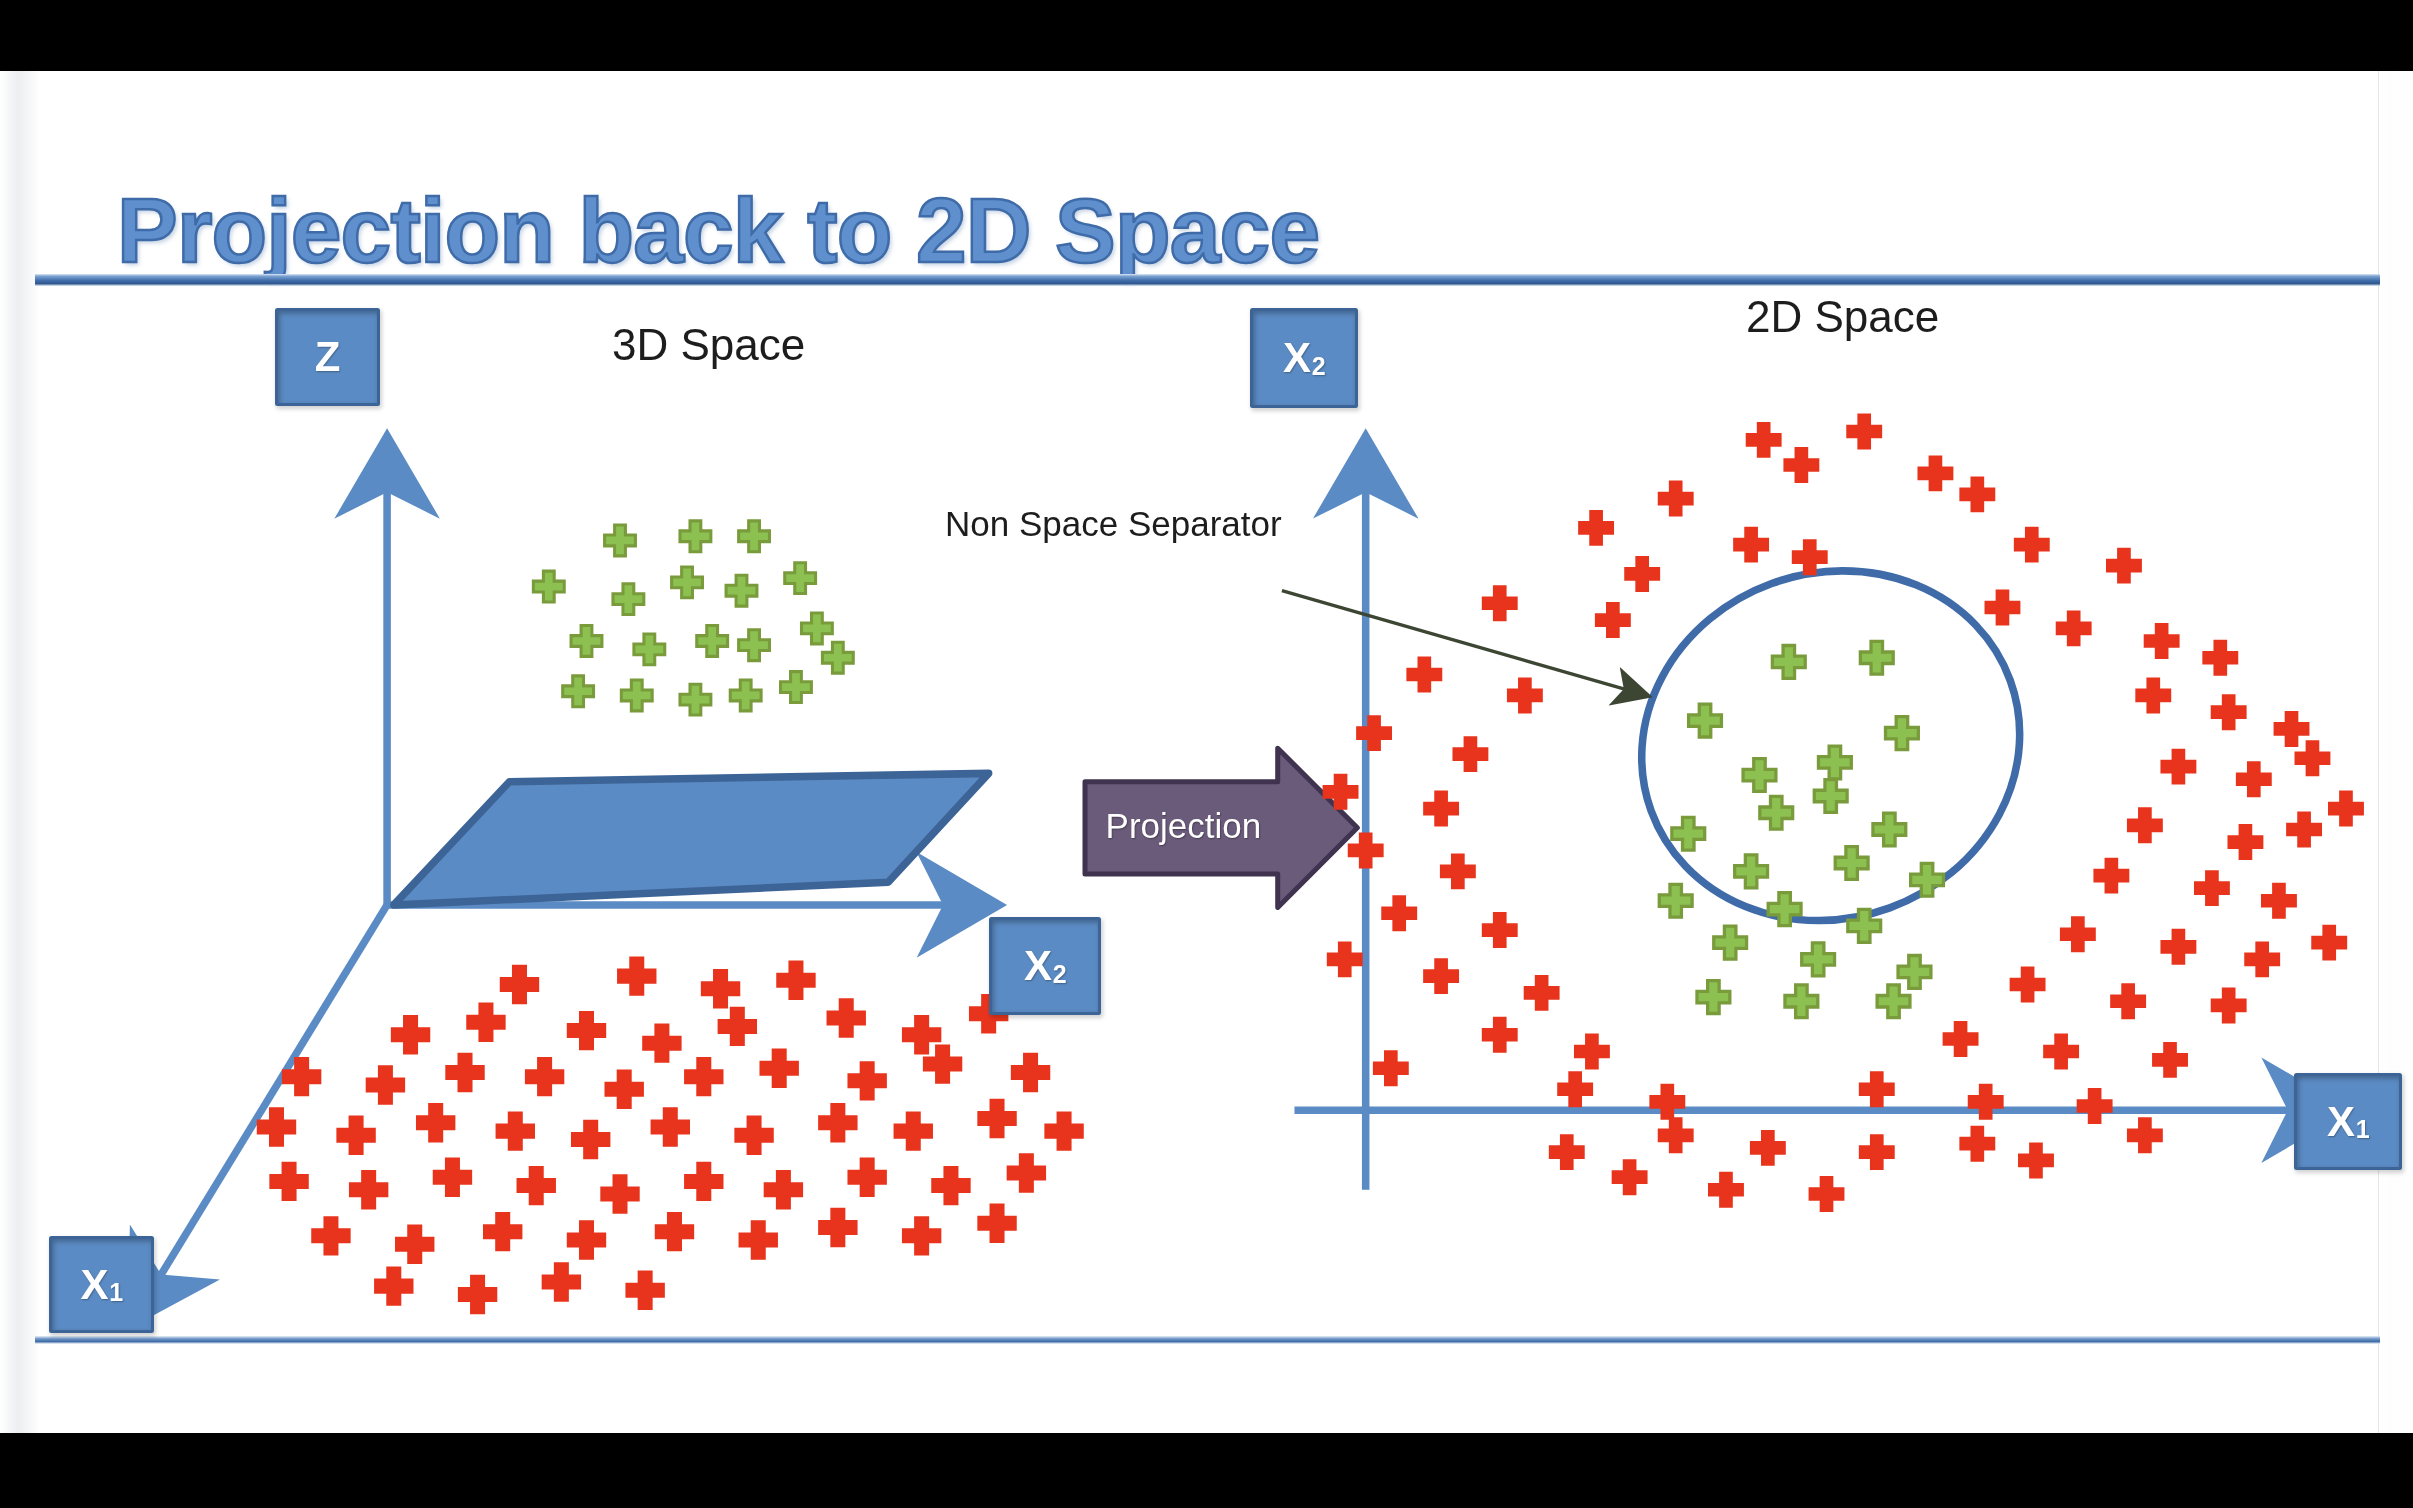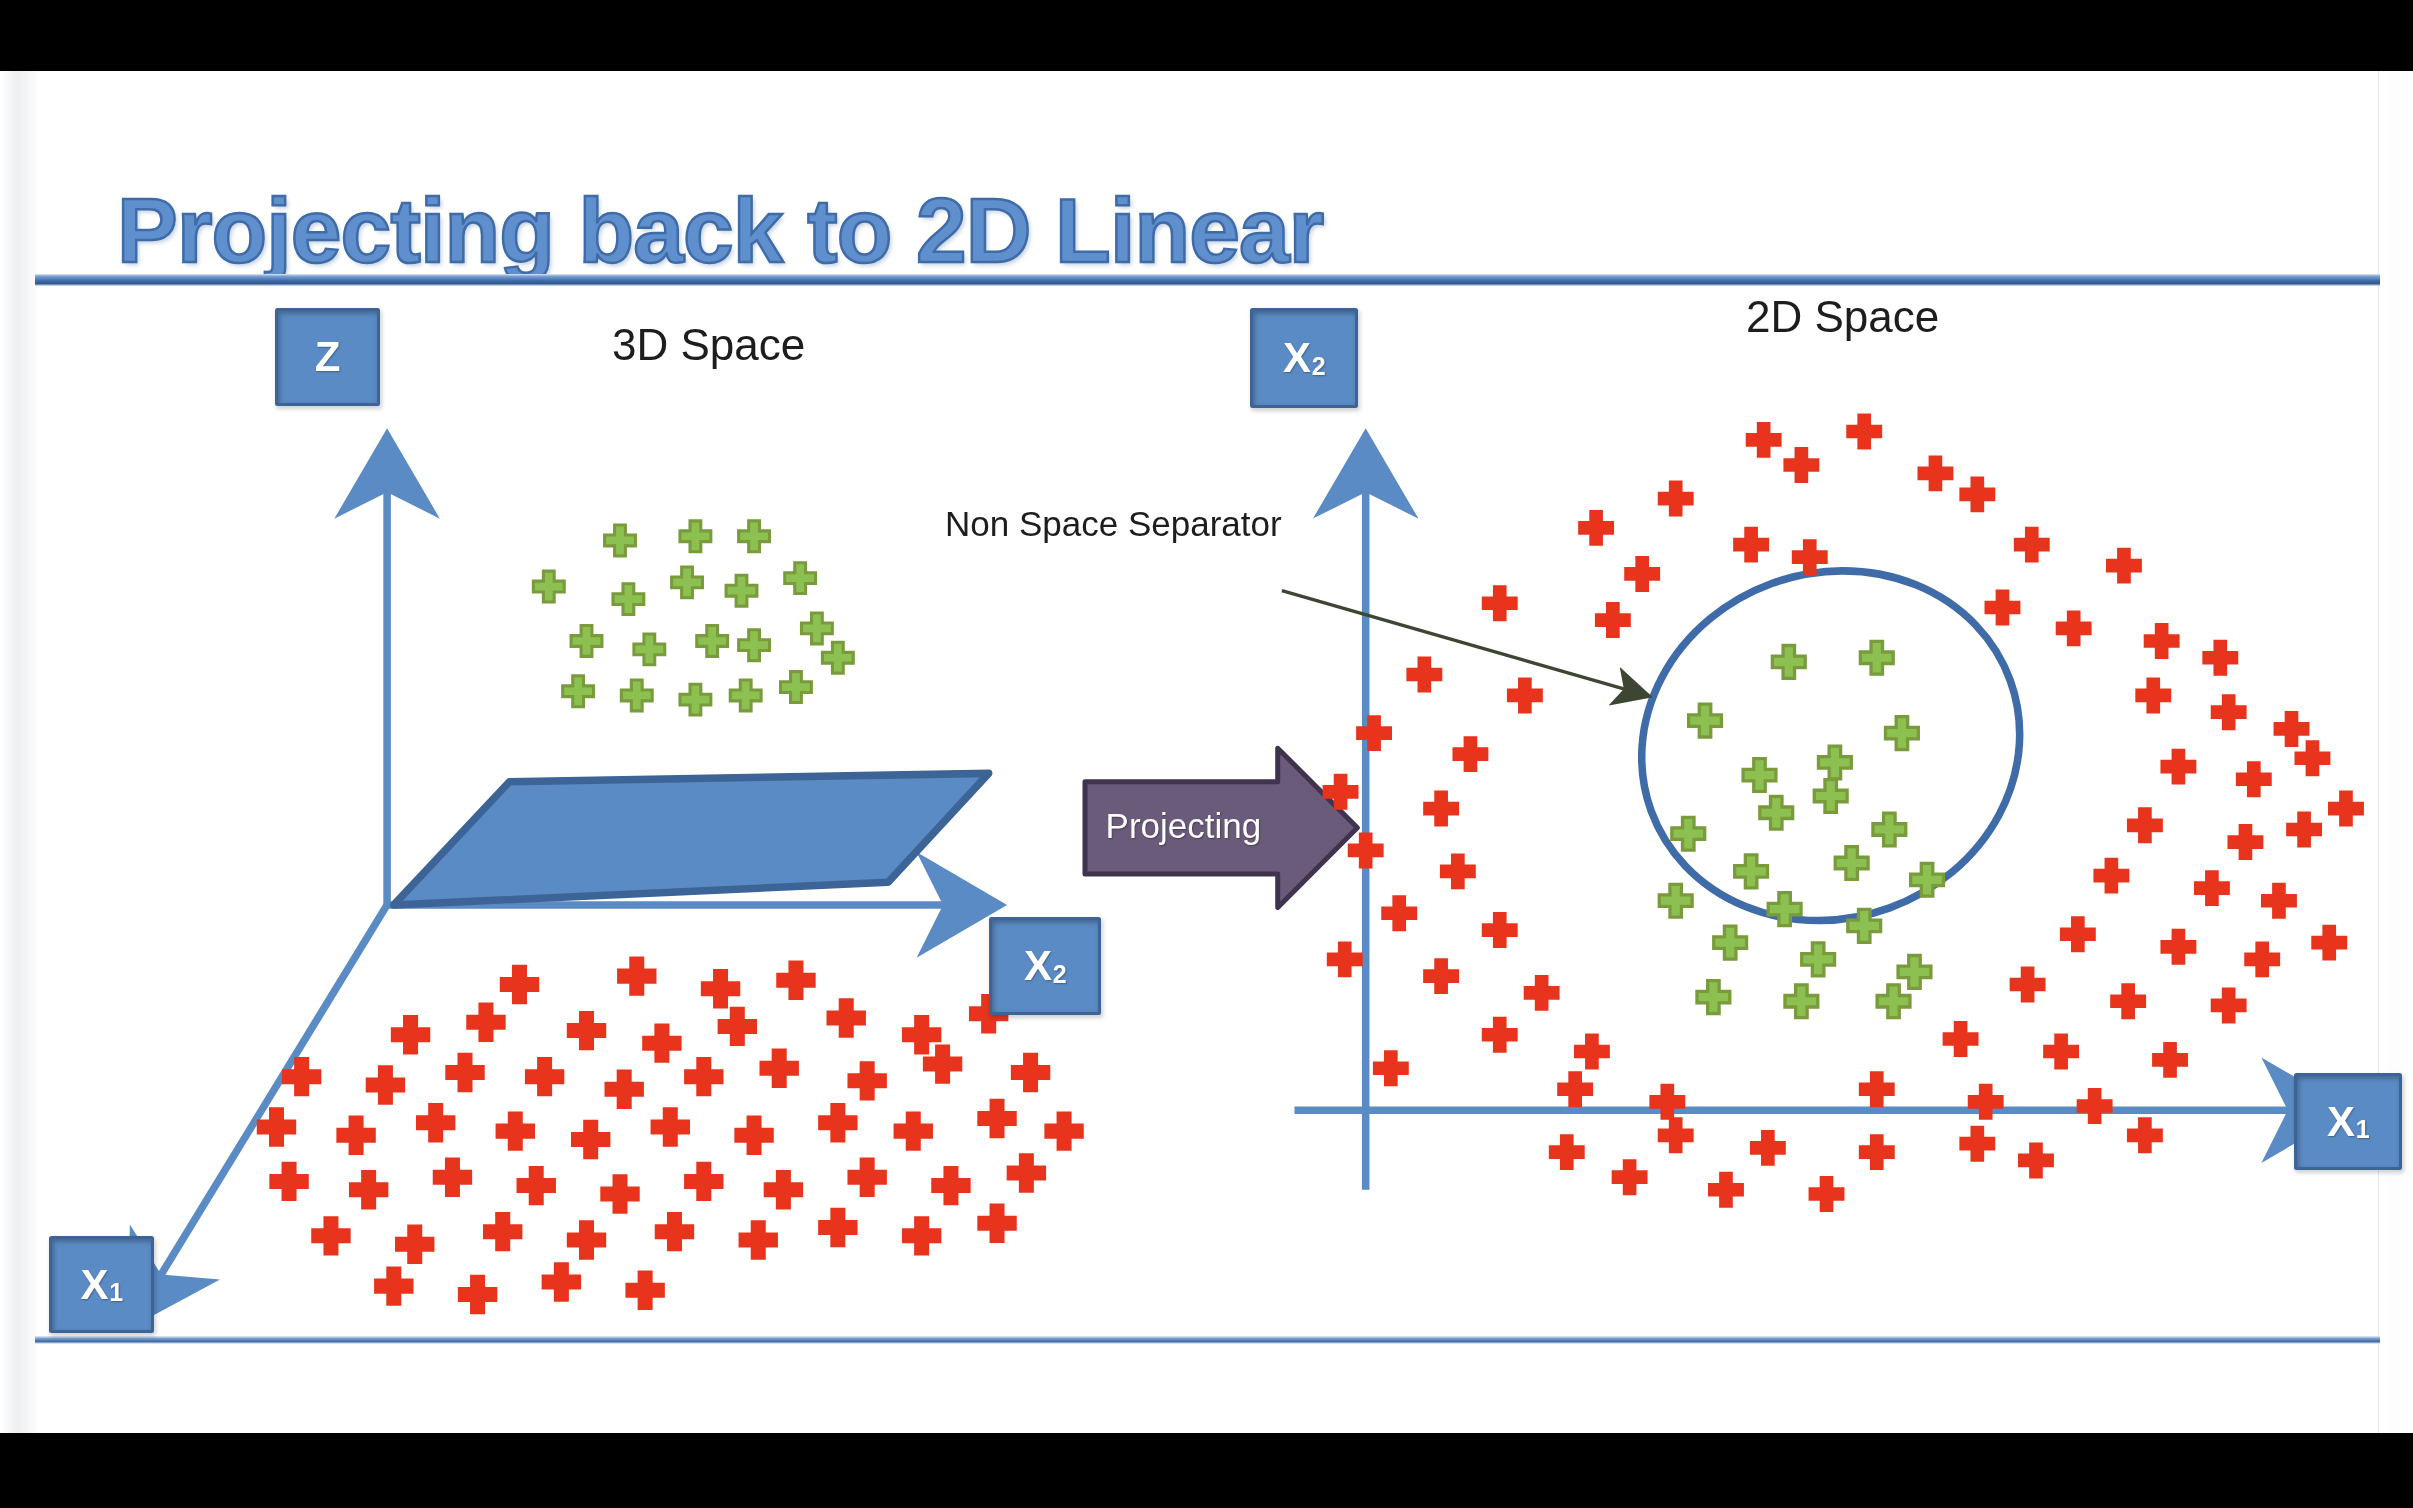--- a/index.html
+++ b/index.html
@@ -72,21 +72,21 @@
   #svg-main{width:2413px;height:1362px;pointer-events:none;}
 </style>
 </head>
 <body>
 
 <div id="stage">
   <div id="slide">
     <div id="left-grad"></div>
     <div id="right-edge"></div>
 
-    <div id="title">Projecting back to 2D Linear</div>
+    <div id="title">Projection back to 2D Space</div>
 
     <div class="rule" id="rule-top"></div>
     <div class="rule" id="rule-bottom"></div>
 
     <svg id="svg-main" viewBox="0 0 2880 1625">
       <defs>
         <marker id="ah-blue" markerWidth="14" markerHeight="14" refX="4" refY="7" orient="auto">
           <path d="M0,0 L12,7 L0,14 L3.5,7 Z" fill="#5b8bc4"></path>
         </marker>
         <marker id="ah-dark" markerWidth="12" markerHeight="12" refX="10" refY="6" orient="auto">
@@ -322,17 +322,17 @@
         <sub>1</sub>
     </div>
 
     <div class="plain" style="left:612px;top:249px;">3D Space</div>
 
     <div class="plain" style="left:1746px;top:221px;text-align:right;">2D Space</div>
 
     <div class="plain" id="lbl-nls" style="left:945px;top:433px;">Non Space Separator</div>
 
     <div id="proj-wrap">
-      <div id="proj-label">Projecting</div>
+      <div id="proj-label">Projection</div>
     </div>
   </div>
 </div>
 
 
 </body></html>

